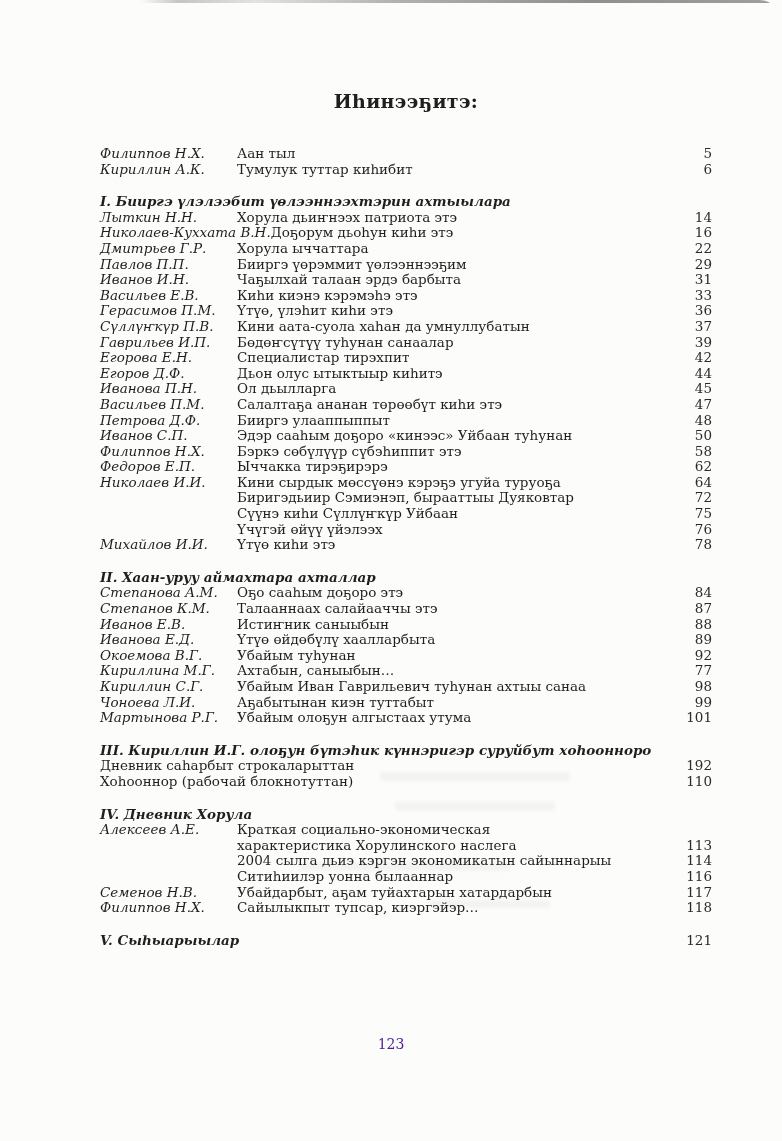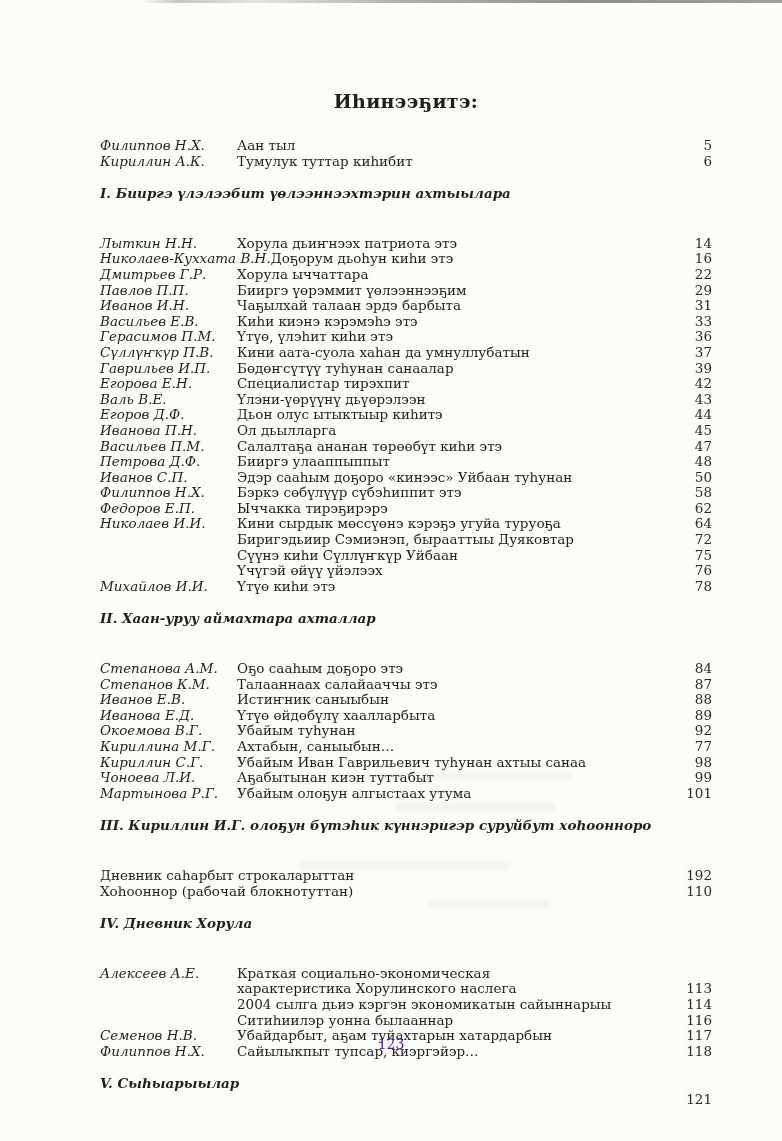--- a/index.html
+++ b/index.html
@@ -8,20 +8,21 @@
     background: #fcfcfb;
   }
   .page {
     position: relative;
     width: 782px;
     height: 1141px;
     background: #fcfcfb;
     overflow: hidden;
     font-family: "DejaVu Serif", "Liberation Serif", serif;
     color: #1f1f1f;
+    border-radius: 23px;
   }
   
   .scan-artifact-top {
     position: absolute;
     top: 0; left: 140px; right: 0; height: 3px;
     background: linear-gradient(90deg,
       rgba(60,60,60,0) 0%,
       rgba(70,70,70,0.30) 6%,
       rgba(40,40,40,0.12) 18%,
       rgba(55,55,55,0.38) 40%,
@@ -32,30 +33,29 @@
     position: absolute;
     top: 90px; left: 100px; width: 612px;
     margin: 0;
     text-align: center;
     font-size: 19px;
     font-weight: bold;
     letter-spacing: 0.3px;
   }
   .toc {
     position: absolute;
-    top: 138px; left: 100px; width: 612px;
+    top: 146px; left: 100px; width: 612px;
     font-size: 13.5px;
     line-height: 15.6px;
   }
   .section + .section { margin-top: 17px; }
   .section-heading {
     display: flex;
     font-weight: bold;
     font-style: italic;
-    flex-direction: column;
   }
   .section-heading .heading-text { flex: 1; }
   .section-heading .page-col {
     font-weight: normal;
     font-style: normal;
   }
   .row { display: flex; }
   .author-col {
     flex: 0 0 137px;
     font-style: italic;
@@ -156,25 +156,20 @@
           <span class="author-col">Гаврильев И.П.</span>
           <span class="title-col">Бөдөҥсүтүү туһунан санаалар</span>
           <span class="page-col">39</span>
         </div>
         <div class="row">
           <span class="author-col">Егорова Е.Н.</span>
           <span class="title-col">Специалистар тирэхпит</span>
           <span class="page-col">42</span>
         </div>
         <div class="row">
-          <span class="author-col">Валь В.Е.</span>
-          <span class="title-col">Үлэни-үөрүүнү дьүөрэлээн</span>
-          <span class="page-col">43</span>
-        </div>
-        <div class="row">
           <span class="author-col">Егоров Д.Ф.</span>
           <span class="title-col">Дьон олус ытыктыыр киһитэ</span>
           <span class="page-col">44</span>
         </div>
         <div class="row">
           <span class="author-col">Иванова П.Н.</span>
           <span class="title-col">Ол дьылларга</span>
           <span class="page-col">45</span>
         </div>
         <div class="row">

